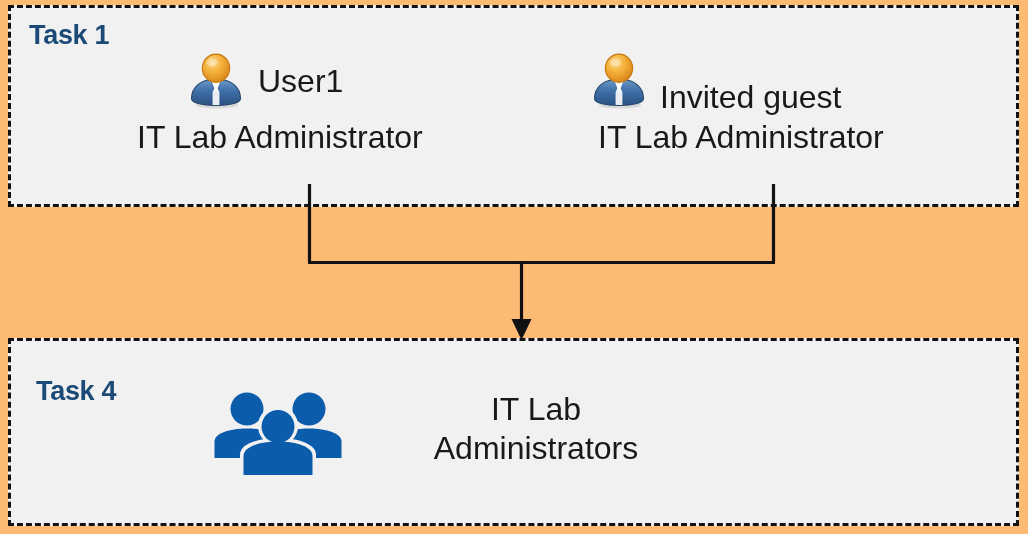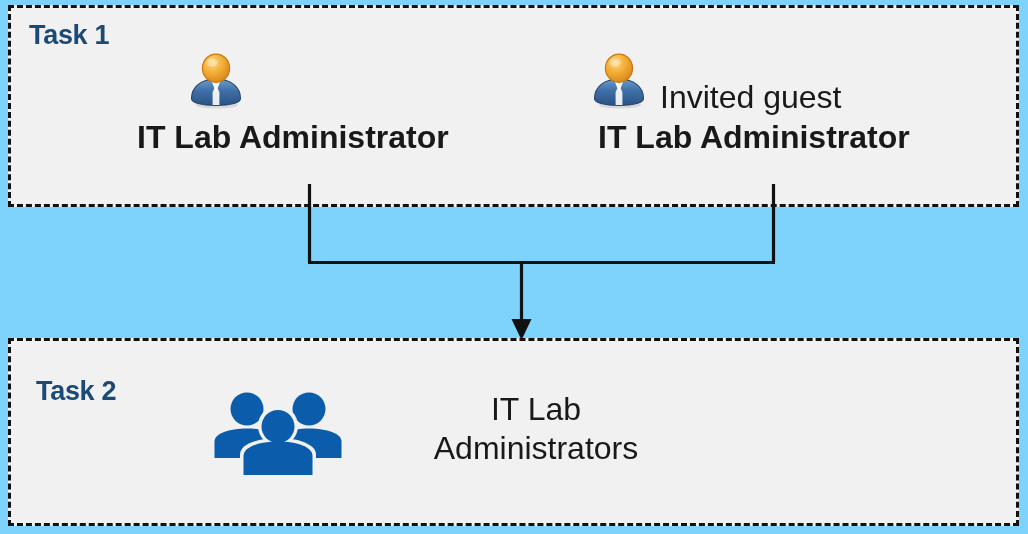--- a/index.html
+++ b/index.html
@@ -8,21 +8,21 @@
     padding: 0;
     background: #ffffff;
   }
   body {
     font-family: "Liberation Sans", sans-serif;
   }
   #canvas {
     position: relative;
     width: 1028px;
     height: 534px;
-    background: #7dd3fc;
+    background: #fdba74;
     overflow: hidden;
   }
 
   
   .task-box {
     position: absolute;
     box-sizing: border-box;
     background: #F1F1F1;
     border: 3px dashed #111111;
   }
@@ -72,21 +72,21 @@
     white-space: nowrap;
     line-height: 1;
   }
   #user1-name { left: 258px; top: 65px; }
   #guest-name { left: 660px; top: 81px; }
 
   .node-role {
     position: absolute;
     font-family: "Liberation Sans", sans-serif;
     font-size: 32px;
-    font-weight: 700;
+    font-weight: 400;
     color: #191919;
     white-space: nowrap;
     line-height: 1;
     text-align: center;
   }
   #user1-role { left: 137px; top: 121px; }
   #guest-role { left: 598px; top: 121px; }
 
   
   #group-icon {
@@ -149,20 +149,21 @@
       <path d="M29 27 C13.5 27 4.5 35.5 4.5 46.5 C4.5 50.6 14 53.4 29 53.4 C44 53.4 53.5 50.6 53.5 46.5 C53.5 35.5 44.5 27 29 27 Z" fill="url(#bodyGradA)" stroke="#24456E" stroke-width="1.1"></path>
 
       <path d="M24.2 28.1 L29 40.5 L33.8 28.1 L33.8 27.0 L29 30.8 L24.2 27.0 Z" fill="#FAFBFC"></path>
       <path d="M25.6 40.0 L29 33.0 L32.4 40.0 L32.4 52.9 L25.6 52.9 Z" fill="#FAFBFC" opacity="0.92"></path>
 
       <ellipse cx="29" cy="16.2" rx="13.6" ry="14.1" fill="url(#headGradA)" stroke="#C8780F" stroke-width="1.2"></ellipse>
       <ellipse cx="25.2" cy="10.6" rx="5.6" ry="4.2" fill="#FFFFFF" opacity="0.32"></ellipse>
     </svg>
   </div>
 
+  <div id="user1-name" class="node-name">User1</div>
 
   <div id="user1-role" class="node-role">IT Lab Administrator</div>
 
   <div id="guest-icon" class="person-icon">
     <svg viewBox="0 0 58 58" width="58" height="58" aria-hidden="true">
       <defs>
         <radialGradient id="headGradB" cx="38%" cy="30%" r="72%">
           <stop offset="0%" stop-color="#FCD98A"></stop>
           <stop offset="45%" stop-color="#F5B23C"></stop>
           <stop offset="100%" stop-color="#D9881A"></stop>
@@ -196,21 +197,21 @@
       <path d="M308 262.5 L775 262.5"></path>
 
       <path d="M521.5 262 L521.5 328"></path>
     </g>
 
     <polygon points="521.5,340 511.5,319 531.5,319" fill="#111111"></polygon>
   </svg>
 
   <div id="task2-box" class="task-box"></div>
 
-  <div id="task2-title" class="task-title">Task 2</div>
+  <div id="task2-title" class="task-title">Task 4</div>
 
   <div id="group-icon">
     <svg viewBox="0 0 130 88" width="130" height="88" aria-hidden="true">
       <g fill="#0B5CAB">
 
         <circle cx="34" cy="21" r="16.5"></circle>
         <path d="M1.5 70 L1.5 53.5 C1.5 45.5 16 40.5 34 40.5 C52 40.5 66.5 45.5 66.5 53.5 L66.5 70 Z"></path>
 
         <circle cx="96" cy="21" r="16.5"></circle>
         <path d="M63.5 70 L63.5 53.5 C63.5 45.5 78 40.5 96 40.5 C114 40.5 128.5 45.5 128.5 53.5 L128.5 70 Z"></path>

